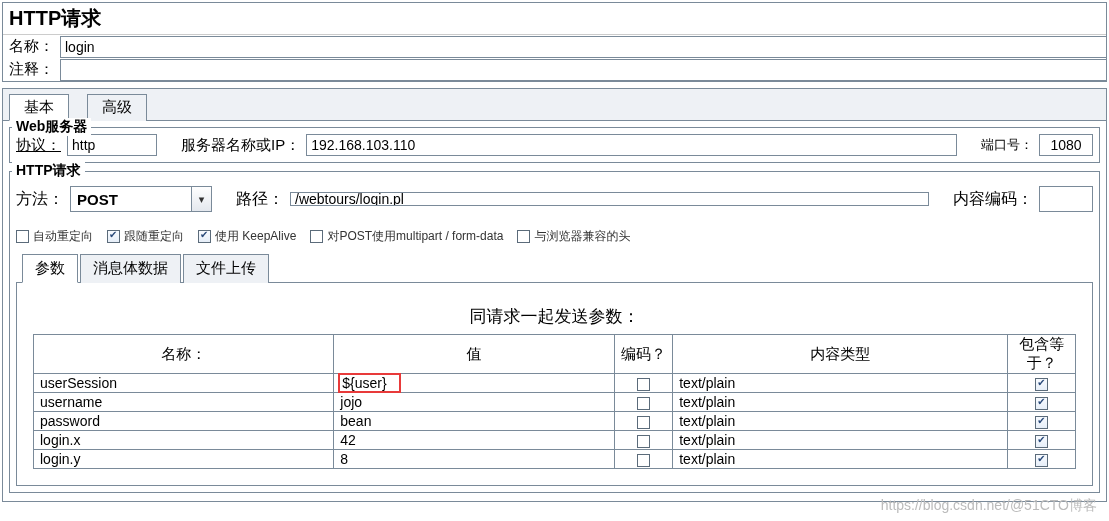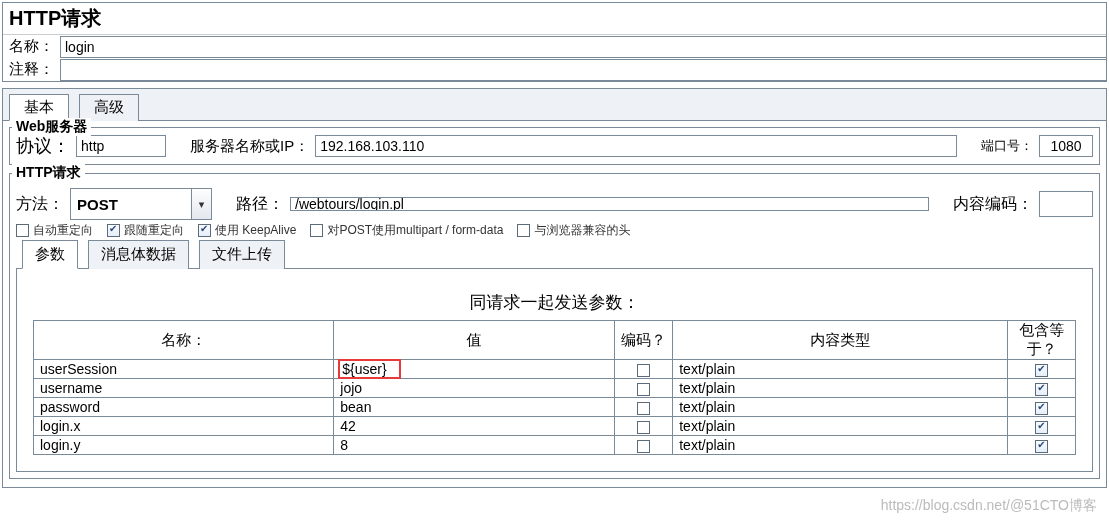--- a/index.html
+++ b/index.html
@@ -44,21 +44,21 @@
     flex: 1;
   }
   .text-input.full { width: 100%; }
   .tabs-outer {
     border: 1px solid #7a8a99;
     margin-top: 6px;
     padding: 0;
   }
   .tab-bar {
     display: flex;
-    gap: 8px;
+    gap: 16px;
     padding-left: 6px;
     padding-top: 4px;
     background: #eef1f5;
     border-bottom: 1px solid #7a8a99;
     position: relative;
   }
   .tab {
     border: 1px solid #7a8a99;
     border-bottom: none;
     padding: 3px 14px;
@@ -100,21 +100,21 @@
     border: 1px solid #7a8a99;
     height: 22px;
     padding: 0 4px;
     font-size: 14px;
     background: #fff;
   }
   .combo {
     display: inline-flex;
     align-items: stretch;
     border: 1px solid #7a8a99;
-    height: 32px;
+    height: 26px;
     background: #fff;
   }
   .combo input {
     border: none;
     padding: 0 6px;
     font-size: 15px;
     font-weight: bold;
     width: 120px;
   }
   .combo .arrow {
@@ -123,30 +123,29 @@
     display: flex;
     align-items: center;
     justify-content: center;
     background: linear-gradient(#fefefe,#e4e8ee);
   }
   .combo .arrow::after { content: "▾"; font-size: 11px; color:#333; }
   .check-row {
     display: flex;
     align-items: center;
     gap: 14px;
-    margin-top: 2px;
+    margin-top: 16px;
     font-size: 12px;
     color: #333;
   }
   .check-row label { display: inline-flex; align-items: center; gap: 4px; }
   .inner-tab-bar {
     display: flex;
     padding-left: 6px;
-    margin-top: 0;
-    gap: 8px;
+    margin-top: 8px;
   }
   .inner-tab {
     border: 1px solid #7a8a99;
     border-bottom: none;
     padding: 4px 12px;
     font-size: 15px;
     background: #eef1f5;
     margin-right: 2px;
     position: relative;
     top: 1px;
@@ -236,21 +235,21 @@
 <div class="tabs-outer">
   <div class="tab-bar">
     <div class="tab active">基本</div>
     <div class="tab">高级</div>
   </div>
   <div class="tab-body">
 
     <div class="fieldset">
       <div class="legend">Web服务器</div>
       <div class="fs-row">
-        <span style="font-size:18px;">协议：</span>
+        <span style="font-size:15px;text-decoration:underline;">协议：</span>
         <input class="small-input" style="width: 90px;" value="http">
         <span class="gap"></span>
         <span style="font-size:15px;">服务器名称或IP：</span>
         <input class="small-input wide" value="192.168.103.110" style="">
         <span class="gap"></span>
         <span style="font-size:13px;font-family:Liberation Serif, serif;">端口号：</span>
         <input class="small-input" style="width: 54px; text-align: center;" value="1080">
       </div>
     </div>
 

